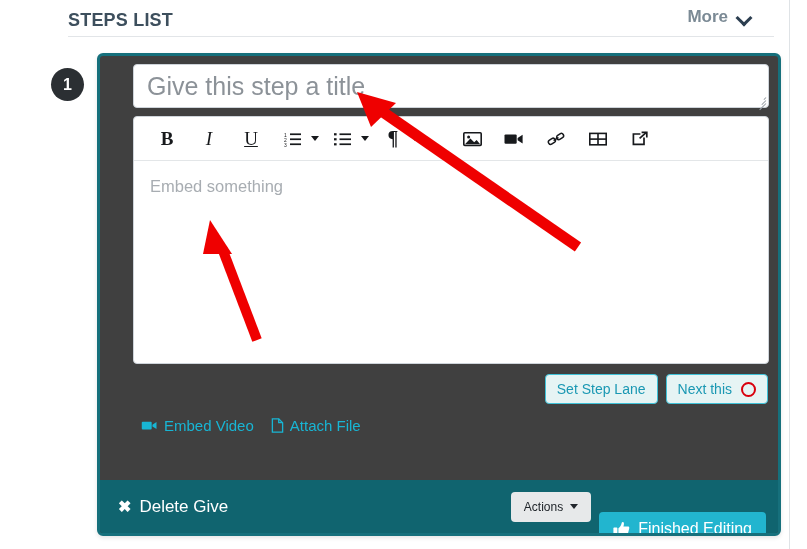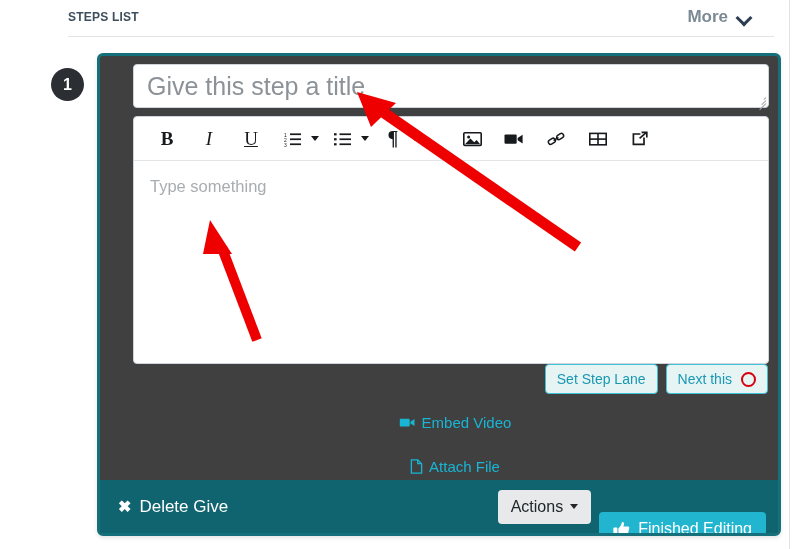--- a/index.html
+++ b/index.html
@@ -31,21 +31,21 @@
     left: 0;
     top: 0;
     width: 781px;
     height: 36px;
     box-sizing: border-box;
   }
   .panel-title {
     position: absolute;
     left: 68px;
     top: 10px;
-    font-size: 12px;
+    font-size: 18px;
     font-weight: bold;
     letter-spacing: 0.2px;
     color: #3d4f5d;
     white-space: nowrap;
   }
   .more-link {
     position: absolute;
     right: 28px;
     top: 7px;
     display: flex;
@@ -213,20 +213,21 @@
   .editor-placeholder {
     font-size: 16.5px;
     color: #a8adb2;
   }
 
   
   .btn-row {
     display: flex;
     justify-content: flex-end;
     gap: 8px;
+    margin-top: 10px;
     padding-right: 1px;
   }
   .outline-btn {
     border: 1px solid #3fc2d8;
     background: #e6f4f4;
     color: #1a98b3;
     border-radius: 4px;
     font-size: 14px;
     padding: 6px 11px;
     cursor: pointer;
@@ -241,24 +242,23 @@
     height: 15px;
     border-radius: 50%;
     border: 2.5px solid #d9000d;
     box-sizing: border-box;
   }
 
   
   .link-row {
     display: flex;
     align-items: center;
-    gap: 27px;
-    margin-top: 20px;
+    gap: 17px;
+    margin-top: 13px;
     padding-left: 8px;
-    flex-direction: column;
   }
   .inline-link {
     display: flex;
     align-items: center;
     gap: 6px;
     color: #18b5d4;
     font-size: 15px;
     cursor: pointer;
     white-space: nowrap;
   }
@@ -291,21 +291,21 @@
     font-size: 17px;
     cursor: pointer;
   }
   .x-mark { font-size: 16px; font-weight: bold; }
   .footer-spacer { flex: 1; }
   .actions-btn {
     background: #e7e9ea;
     color: #21262b;
     border: none;
     border-radius: 4px;
-    font-size: 16px;
+    font-size: 12px;
     padding: 8px 13px;
     display: flex;
     align-items: center;
     gap: 7px;
     cursor: pointer;
     margin-right: 8px;
     font-family: "Liberation Sans", sans-serif;
   }
   .caret-dn-dark {
     width: 0; height: 0;
@@ -445,21 +445,21 @@
         <span class="tb-btn">
           <svg width="18" height="16" viewBox="0 0 18 16">
             <path d="M9.4 3 H2.4 V13.4 H13 V6.6" fill="none" stroke="#17191c" stroke-width="1.7"></path>
             <path d="M8.6 7.4 L15.4 1.4" stroke="#17191c" stroke-width="1.7" fill="none"></path>
             <path d="M10.6 1.4 H15.8 V6.4" fill="none" stroke="#17191c" stroke-width="1.7"></path>
           </svg>
         </span>
       </div>
 
       <div class="editor-area">
-        <span class="editor-placeholder">Type something</span>
+        <span class="editor-placeholder">Embed something</span>
       </div>
     </div>
 
     <div class="btn-row">
       <button class="outline-btn">
         <span>Set Step Lane</span>
       </button>
       <button class="outline-btn">
         <span>Next this</span>
         <span class="red-ring"></span>

